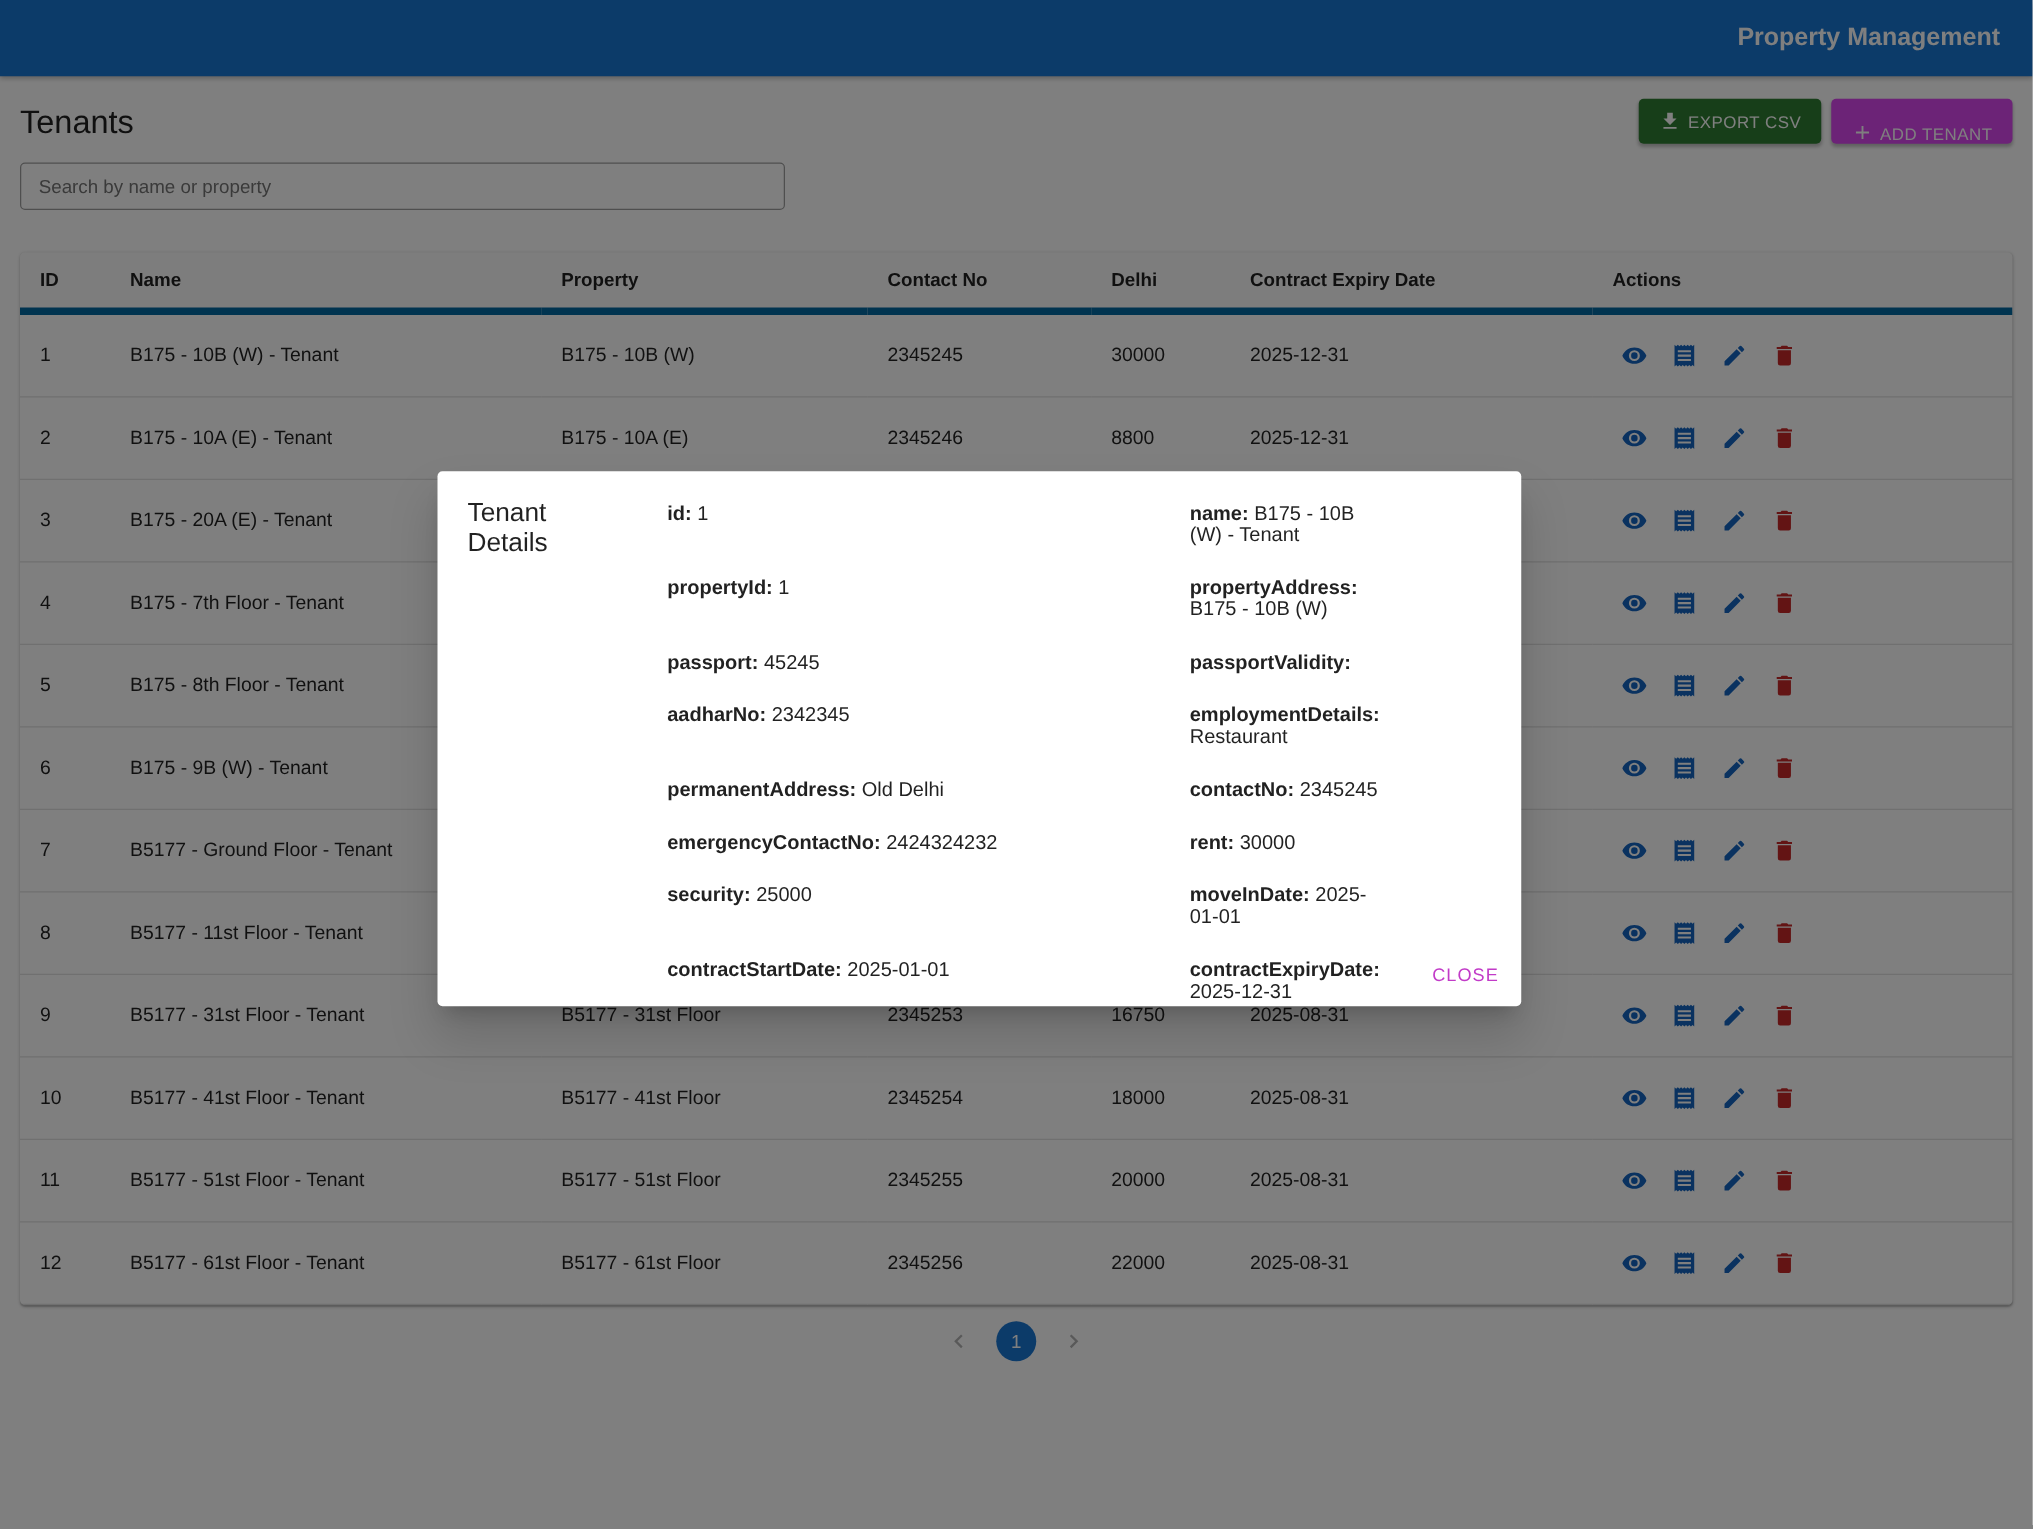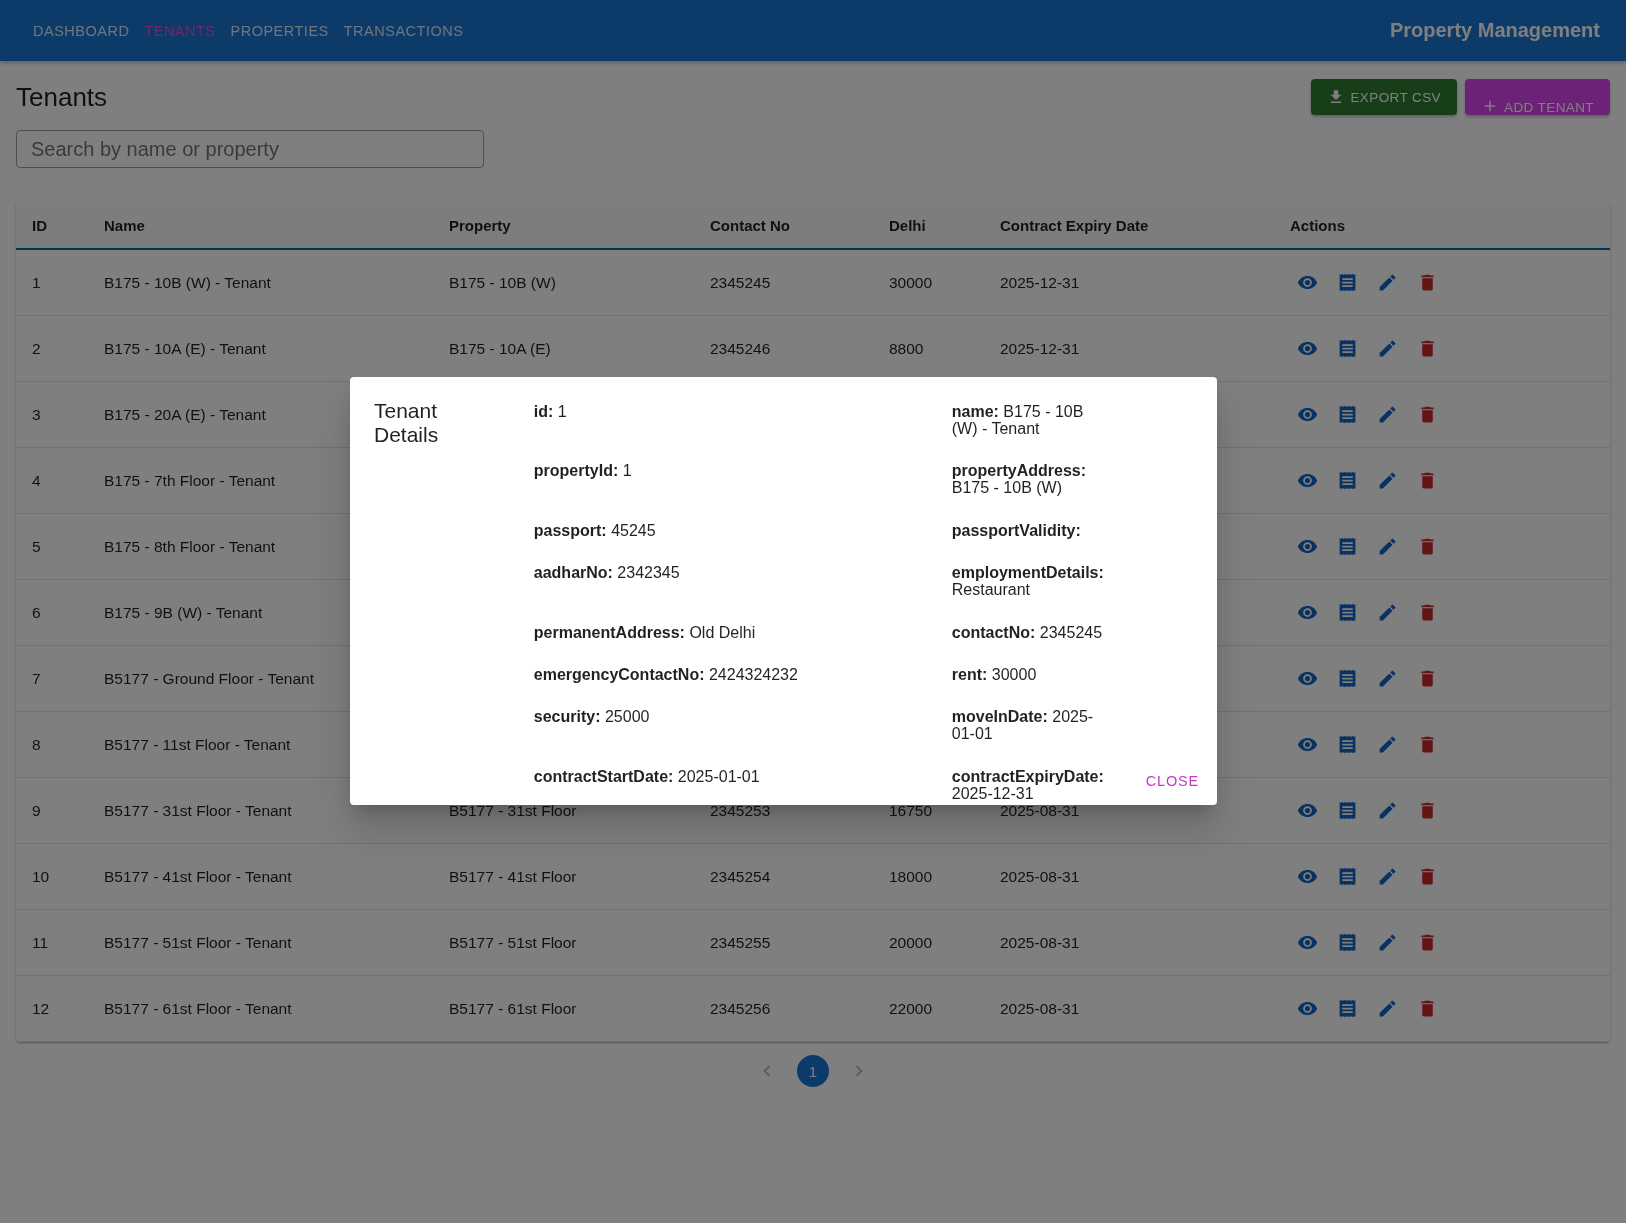--- a/index.html
+++ b/index.html
@@ -40,42 +40,42 @@
     font-family:"Liberation Sans",sans-serif;
     font-size:13.5px; font-weight:500; letter-spacing:.4px;
     box-shadow:0 2px 3px rgba(0,0,0,.25);
   }
   .btn-export { background:#2e7d32; }
   .btn-add { background:#d946ef;align-items:flex-end; }
   .btn svg { width:18px; height:18px; fill:#fff; }
 
   
   .search-input {
-    margin-top:15px; width:468px; height:38px;
+    margin-top:15px; width:612px; height:38px;
     border:1px solid #9e9e9e; border-radius:4px;
-    padding:0 14px; font-size:20px;
+    padding:0 14px; font-size:15px;
     font-family:"Liberation Sans",sans-serif;
     color:rgba(0,0,0,.87); background:#fff; outline:none;
     display:block;
   }
   .search-input::placeholder { color:#757575; }
 
   
   .table-card {
     margin-top:34px; background:#fff; border-radius:4px;
     box-shadow:0 1px 3px rgba(0,0,0,.2), 0 1px 1px rgba(0,0,0,.14);
     overflow:hidden;
   }
   table { width:100%; border-collapse:collapse; table-layout:fixed; }
   col.c-id{width:72px;} col.c-name{width:345px;} col.c-prop{width:261px;}
   col.c-contact{width:179px;} col.c-rent{width:111px;} col.c-exp{width:290px;}
   th {
     text-align:left; height:47px; padding:0 0 0 16px;
     font-size:15px; font-weight:700; color:rgba(0,0,0,.87);
-    background:#fafafa; border-bottom:2px solid #0369a1;
+    background:#fafafa; border-bottom:6px solid #0369a1;
   }
   td {
     height:65px; padding:0 0 0 16px;
     font-size:15.5px; color:rgba(0,0,0,.87);
     border-bottom:1px solid #e0e0e0;
     white-space:nowrap; overflow:hidden;
   }
   .actions-cell { display:flex; align-items:center; height:65px; gap:6px; }
   .icon-btn {
     width:34px; height:34px; border:none; background:none; cursor:pointer;
@@ -118,26 +118,20 @@
   .close-btn {
     border:none; background:none; cursor:pointer; padding:8px 10px;
     color:#c23bc8; font-size:14.5px; font-weight:500; letter-spacing:.8px;
     font-family:"Liberation Sans",sans-serif;
   }
 </style>
 </head>
 <body>
 
 <header class="navbar">
-  <nav class="nav-links">
-      <a class="nav-link">DASHBOARD</a>
-      <a class="nav-link active">TENANTS</a>
-      <a class="nav-link">PROPERTIES</a>
-      <a class="nav-link">TRANSACTIONS</a>
-    </nav>
   <div class="brand">Property Management</div>
 </header>
 
 <main class="main">
   <div class="page-head">
     <h1 class="page-title">Tenants</h1>
     <div class="head-buttons">
       <button class="btn btn-export">
         <svg viewBox="0 0 24 24">
             <path d="M5 20h14v-2H5v2zM19 9h-4V3H9v6H5l7 7 7-7z"></path>

